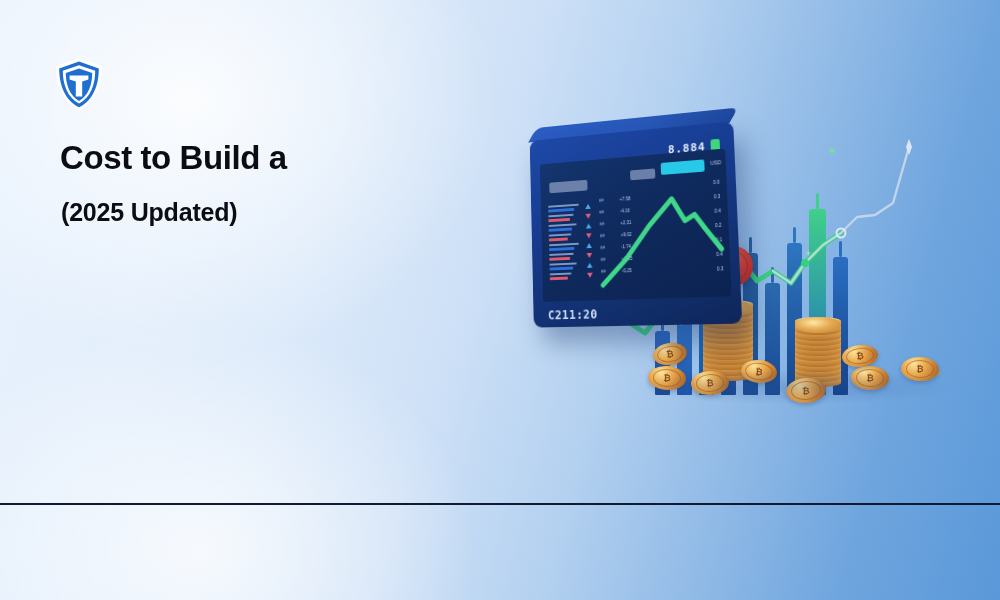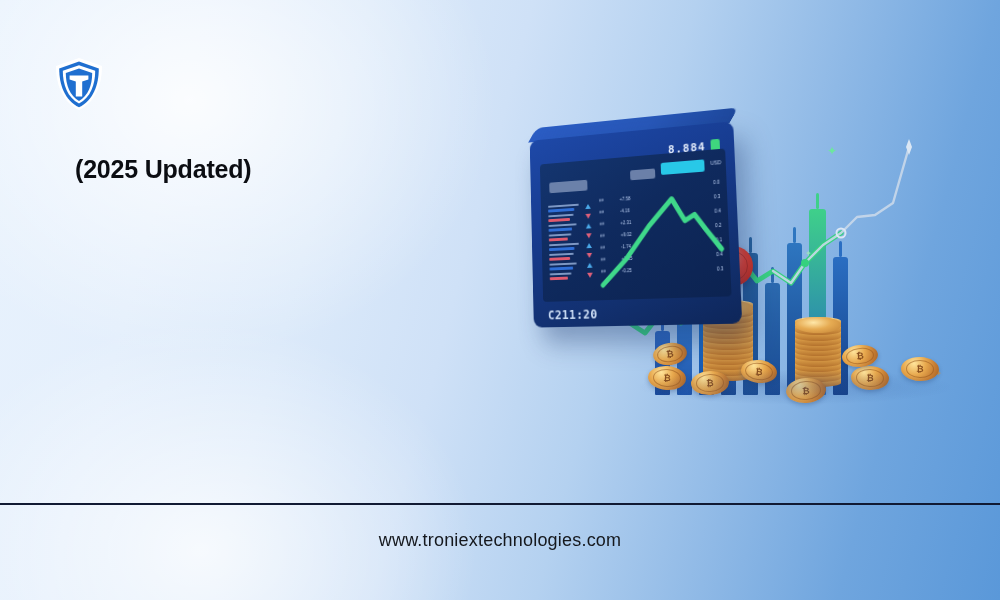--- a/index.html
+++ b/index.html
@@ -67,21 +67,21 @@
     letter-spacing: -0.6px;
     line-height: 1.08;
     margin: 0 0 24px 0;
   }
   .line-3 { margin-bottom: 38px; }
   .line-4 {
     font-size: 25px;
     font-weight: 700;
     color: #0b0d12;
     letter-spacing: -0.2px;
-    margin: 15px;
+    margin: 1px;
   }
 
   
   .divider {
     position: absolute;
     left: 0; right: 0;
     top: 503px;
     height: 2px;
     background: #111a33;
   }
@@ -256,20 +256,21 @@
       <path d="M27 9.2 L43.2 14.8 C43.2 28.6 38.6 41.6 27 47.6
                C15.4 41.6 10.8 28.6 10.8 14.8 Z" fill="#ffffff"></path>
       <path d="M27 12.6 L40.2 17.1 C40.2 29 36.2 39.9 27 45.1
                C17.8 39.9 13.8 29 13.8 17.1 Z" fill="#1f6fd0"></path>
       <path d="M17.6 19.6 L36.4 19.6 L36.4 23.4 L30.2 25.6
                L30.2 40.6 L23.8 40.6 L23.8 25.6 L17.6 23.4 Z" fill="#ffffff"></path>
     </svg>
   </div>
 
   <div class="headline">
+    <p class="line-1">Cost to Build a</p>
     <p class="line-4">(2025 Updated)</p>
   </div>
 
   <div class="art">
 
     <div class="bars" id="bars-host">
         <div class="wick" style="left: 6px; bottom: 64px; height: 16px; background: rgb(47, 107, 196);"></div>
         <div class="bar" style="left: 0px; width: 15px; height: 64px; background: linear-gradient(rgb(47, 107, 196) 0%, rgb(27, 74, 155) 100%);"></div>
         <div class="wick" style="left: 28px; bottom: 96px; height: 16px; background: rgb(58, 132, 216);"></div>
         <div class="bar" style="left: 22px; width: 15px; height: 96px; background: linear-gradient(rgb(58, 132, 216) 0%, rgb(31, 85, 171) 100%);"></div>
@@ -453,15 +454,14 @@
         </div>
 
         <div class="timecode">C211:20</div>
       </div>
     </div>
   </div>
 
   <div class="ground-shadow"></div>
 
   <div class="divider"></div>
-  <div class="footer-url">www.troniextechnologies.com</div>
 
 </div>
 
 </body></html>

